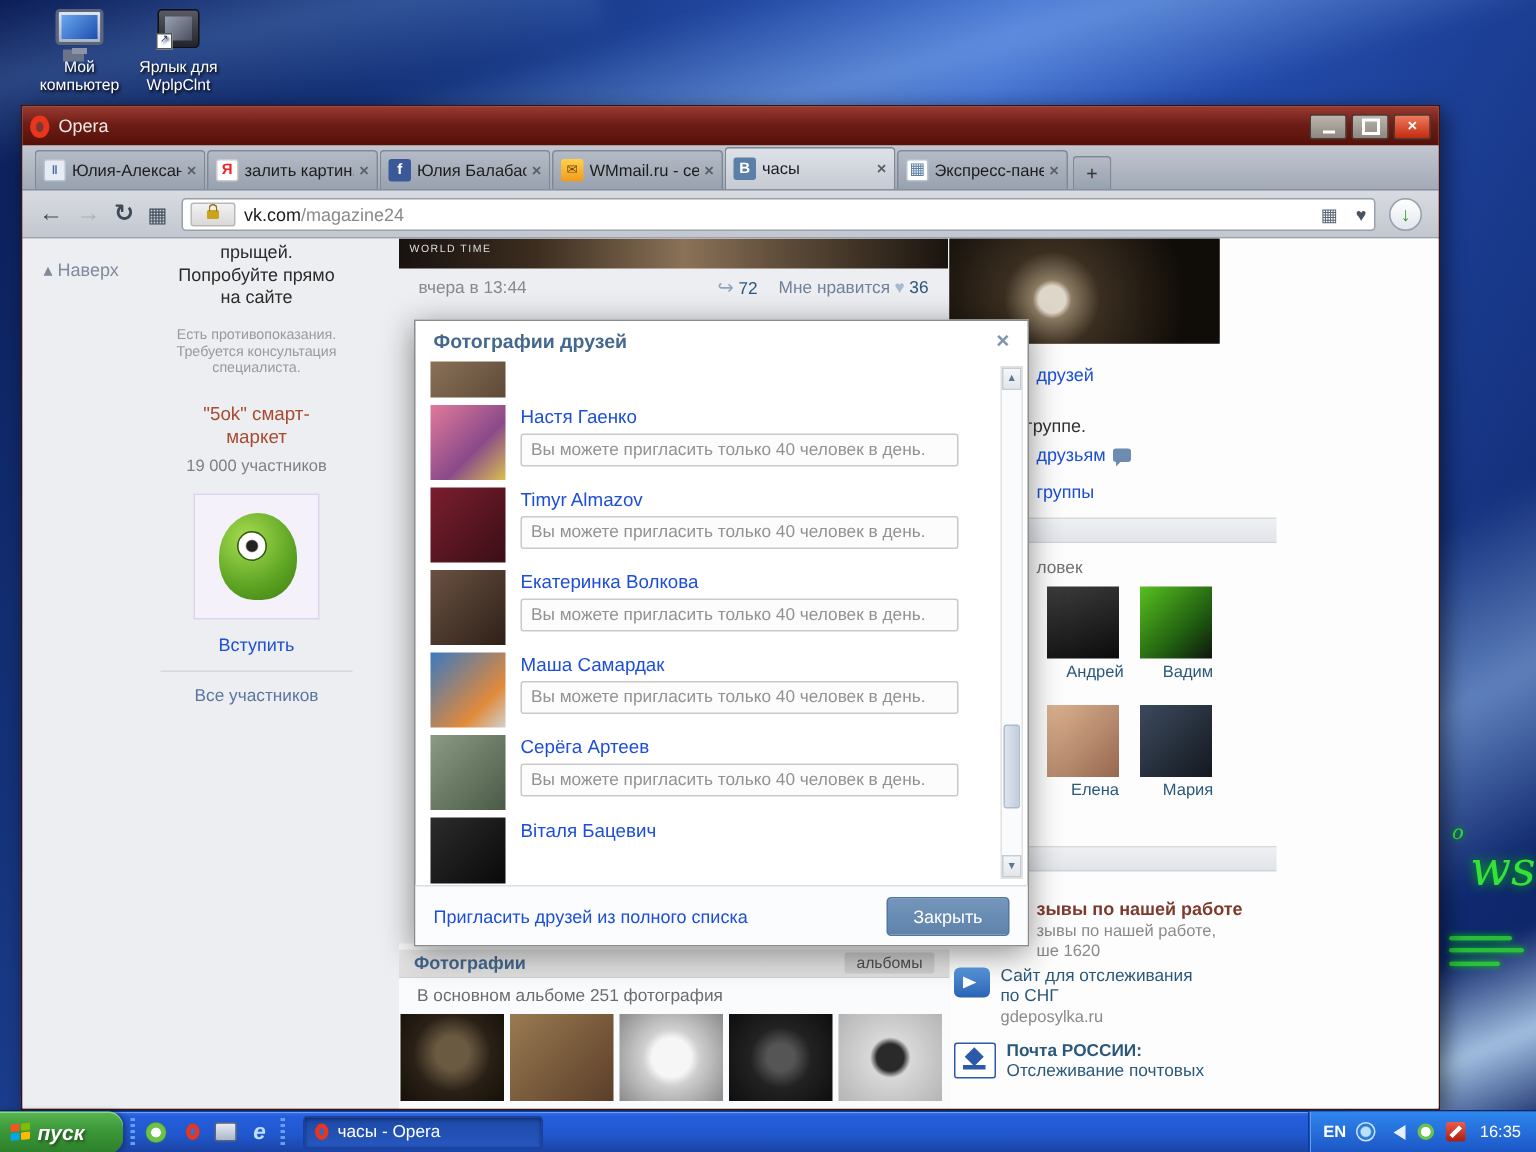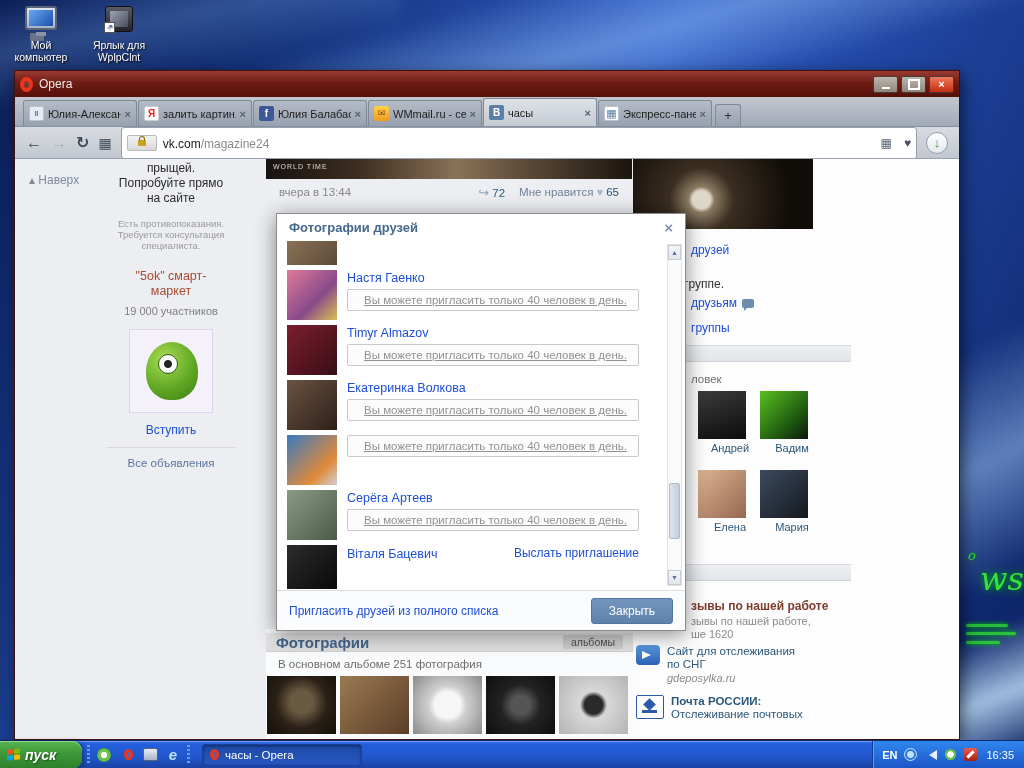--- a/index.html
+++ b/index.html
@@ -60,21 +60,21 @@
   .fv-wm{background:linear-gradient(#ffd24a,#f09a1e);color:#7a4a10;font-size:9px;}
   .fv-vk{background:#5b7fa6;color:#fff;}
   .fv-sd{background:#fff;color:#5b7fa6;border:1px solid #b8c2d2;font-size:11px;}
   .newtab{width:26px;height:22px;margin:0 0 0 2px;border:1px solid #7f8896;border-bottom:none;border-radius:3px 3px 0 0;
           background:linear-gradient(#b4bbc6,#98a1af);display:flex;align-items:center;justify-content:center;font-size:13px;color:#333;}
 
   .addressbar{height:32px;background:linear-gradient(#d8dce1,#c2c7cf);border-bottom:1px solid #98a1ad;display:flex;align-items:center;gap:9px;padding:0 11px;}
   .nav{font-size:16px;font-weight:bold;color:#3e4a5a;line-height:1;}
   .nav.disabled{color:#a9b1bd;}
   .nav.grid{font-size:14px;}
-  .urlfield{flex:1;height:32px;background:#fff;border:1px solid #98a1b0;border-radius:3px;display:flex;align-items:center;gap:6px;padding:0 5px;}
+  .urlfield{flex:1;height:22px;background:#fff;border:1px solid #98a1b0;border-radius:3px;display:flex;align-items:center;gap:6px;padding:0 5px;}
   .lockbadge{width:30px;height:16px;background:linear-gradient(#f2f2f2,#d9d9d9);border:1px solid #b9b9b9;border-radius:2px;display:flex;align-items:center;justify-content:center;}
   .padlock{width:8px;height:6px;background:#c9a21e;border-radius:1px;position:relative;}
   .padlock::before{content:"";position:absolute;left:1.5px;top:-4px;width:4px;height:4px;border:1.5px solid #8a7210;border-bottom:none;border-radius:3px 3px 0 0;}
   .domain{color:#1a1a1a;font-size:12px;}
   .path{color:#8a8a8a;font-size:12px;}
   .f-ic{margin-left:auto;color:#5a6576;font-size:12px;}
   .f-ic.heart{margin-left:6px;color:#48535f;}
   .turbo{width:22px;height:22px;border-radius:50%;background:linear-gradient(#ffffff,#e2e7ee);border:1px solid #97a0af;display:flex;align-items:center;justify-content:center;color:#2f9a2f;font-weight:bold;font-size:13px;}
 
   
@@ -127,28 +127,28 @@
   .fa2{background:linear-gradient(135deg,#dcb492,#96684f);}
   .fa3{background:linear-gradient(135deg,#3c4a5e,#14181f);}
   .f-name{font-size:11px;color:#2B587A;}
 
   .rev1{color:#7d3b2c;font-size:12px;font-weight:bold;}
   .rev2,.rev3{color:#8a8a8a;font-size:11px;}
   .track,.rpost{display:flex;gap:7px;align-items:flex-start;}
   .track-logo{width:24px;height:20px;border-radius:4px;background:linear-gradient(#5a9ae0,#2a62b4);position:relative;flex:0 0 auto;}
   .track-logo::after{content:"";position:absolute;left:6px;top:6px;border:4px solid transparent;border-left:9px solid #fff;}
   .t-line{font-size:11.5px;line-height:13px;color:#2B587A;}
-  .t-grey{font-size:11px;color:#8a8a8a;line-height:14px;font-style:italic;}
+  .t-grey{font-size:11px;color:#8a8a8a;line-height:14px;}
   .rp-emblem{width:28px;height:24px;background:#fff;border:1.5px solid #2a5aa8;border-radius:2px;position:relative;flex:0 0 auto;}
   .rp-emblem::after{content:"";position:absolute;left:8px;top:4px;width:9px;height:9px;background:#2a5aa8;transform:rotate(45deg);}
   .rp-emblem::before{content:"";position:absolute;left:5px;top:14px;width:15px;height:3px;background:#2a5aa8;}
 
   .ph-section{left:251px;top:474px;width:367px;}
   .ph-bar{height:19px;background:linear-gradient(#e9e9e9,#dedede);border-bottom:1px solid #d0d0d0;display:flex;align-items:center;padding:0 10px;}
-  .ph-title{font-weight:bold;color:#45688E;font-size:15px;}
+  .ph-title{font-weight:bold;color:#45688E;font-size:12px;}
   .ph-badge{margin-left:auto;background:#cdcdcd;color:#4f4f4f;font-size:10.5px;padding:1px 8px;border-radius:2px;}
   .ph-sub{color:#6c6c6c;font-size:11.5px;margin:6px 0 6px 12px;}
   .ph-row{display:flex;gap:4px;padding-left:1px;}
   .ph{width:69px;height:58px;}
   .p0{background:radial-gradient(circle at 50% 45%,#6a5a42 0 11px,#2a2016 55%,#141008);}
   .p1{background:linear-gradient(135deg,#9a7a52,#5a3e28);}
   .p2{background:radial-gradient(circle at 50% 50%,#f6f6f6 0 13px,#cfcfcf 19px,#8a8a8a);}
   .p3{background:radial-gradient(circle at 50% 50%,#555 0 9px,#222 45%,#0e0e0e);}
   .p4{background:radial-gradient(circle at 50% 50%,#2a2a2a 0 9px,#d8d8d8 30%,#b4b4b4);}
 
@@ -164,21 +164,21 @@
   .m-av{width:50px;height:50px;flex:0 0 auto;}
   .av0{background:linear-gradient(135deg,#9a7f62,#5d4a38);}
   .av1{background:linear-gradient(135deg,#e07a9a,#8a4a8a 60%,#d8c050);}
   .av2{background:linear-gradient(135deg,#7a1e2e,#3a0e16);}
   .av3{background:linear-gradient(135deg,#6a5242,#2e2018);}
   .av4{background:linear-gradient(135deg,#3a7ac0,#e08a3a 70%,#d0d0d0);}
   .av5{background:linear-gradient(135deg,#8a9a84,#4a5a46);}
   .av6{background:linear-gradient(135deg,#2c2c2c,#070707);}
   .m-main{flex:1;min-width:0;}
   .m-name{display:block;font-size:12.5px;line-height:16px;margin-bottom:3px;}
-  .m-limit{height:22px;border:1px solid #c9c9c9;background:#fcfcfd;border-radius:2px;font-size:11.5px;color:#929292;line-height:20px;padding:0 16px;white-space:nowrap;overflow:hidden;text-decoration:underline;}
+  .m-limit{height:22px;border:1px solid #c9c9c9;background:#fcfcfd;border-radius:2px;font-size:11.5px;color:#929292;line-height:20px;padding:0 6px;white-space:nowrap;overflow:hidden;}
   .m-main.last-main{display:flex;justify-content:space-between;padding-top:1px;}
   .m-action{font-size:12px;}
   .m-sb{position:absolute;right:3px;top:30px;bottom:44px;width:15px;background:#fafbfc;border:1px solid #e2e2e2;}
   .m-sb-btn{position:absolute;left:0;width:13px;height:15px;background:linear-gradient(#f4f6f8,#e2e6eb);border:1px solid #c6ccd4;color:#5a7598;font-size:7px;display:flex;align-items:center;justify-content:center;}
   .m-sb-btn.up{top:0;}
   .m-sb-btn.down{bottom:0;}
   .m-sb-thumb{position:absolute;left:1px;top:238px;width:11px;height:56px;background:linear-gradient(90deg,#dde4ec,#c3cedb);border:1px solid #aebccd;border-radius:2px;}
   .m-foot{position:absolute;left:0;right:0;bottom:0;height:40px;border-top:1px solid #dadee2;background:#fbfcfd;display:flex;align-items:center;padding:0 12px;}
   .m-foot-link{font-size:12px;}
   .m-close-btn{margin-left:auto;background:linear-gradient(#7496bd,#5e82ab);border:1px solid #54769e;border-radius:3px;color:#fff;font-size:12px;padding:5px 17px;font-family:inherit;}
@@ -221,21 +221,21 @@
   <div class="streak s2"></div>
   <div class="streak s3"></div>
   <div class="streak s4"></div>
 
   <span class="wm-o">o</span>
   <span class="wm-ws">ws</span>
   <div class="wm-line" style="left:966px;top:624px;width:42px;"></div>
   <div class="wm-line" style="left:966px;top:632px;width:50px;"></div>
   <div class="wm-line" style="left:966px;top:641px;width:34px;"></div>
 
-  <div class="dicon" style="left:6px;top:6px;">
+  <div class="dicon" style="left:18px;top:6px;">
     <div class="ic">
         <div class="pc-ic"></div>
       </div>
     <div>Мой компьютер</div>
   </div>
   <div class="dicon" style="left:84px;top:6px;">
     <div class="ic">
         <div class="app-ic"></div>
       </div>
     <div>Ярлык для WplpClnt</div>
@@ -321,31 +321,31 @@
         <div class="ad-title">
           <div>"5ok" смарт-</div>
           <div>маркет</div>
         </div>
         <div class="ad-members">19 000 участников</div>
         <div class="mascot">
             <span class="eye"></span>
           </div>
         <a class="ad-join">Вступить</a>
         <hr class="ad-hr">
-        <a class="ad-all">Все объявления</a>
+        <a class="ad-all">Все участников</a>
       </div>
 
       <div class="abs banner">
         <span class="banner-cap">WORLD TIME</span>
       </div>
       <div class="abs stats">
         <span class="post-date">вчера в 13:44</span>
         <span class="stats-right">
           <span><span class="share-ic">↪</span><span class="cnt">72</span></span>
-          <span><span class="likes-lbl">Мне нравится</span><span class="heart-ic">♥</span><span class="cnt">65</span></span>
+          <span><span class="likes-lbl">Мне нравится</span><span class="heart-ic">♥</span><span class="cnt">36</span></span>
         </span>
       </div>
 
       <div class="abs dark-ad"></div>
       <a class="abs frag" style="left:676px;top:84px;">друзей</a>
       <span class="abs frag" style="left:644px;top:118px;color:#333;">те в группе.</span>
       <a class="abs frag" style="left:676px;top:137px;"><span>друзьям</span><span class="bubble"></span></a>
       <a class="abs frag" style="left:676px;top:162px;">группы</a>
       <div class="abs bar" style="top:186px;"></div>
       <span class="abs" style="left:676px;top:214px;color:#707070;font-size:11.5px;">ловек</span>
@@ -435,35 +435,35 @@
           <div class="m-row">
             <div class="m-av av3"></div>
             <div class="m-main">
               <a class="m-name">Екатеринка Волкова</a>
               <div class="m-limit">Вы можете пригласить только 40 человек в день.</div>
             </div>
           </div>
           <div class="m-row">
             <div class="m-av av4"></div>
             <div class="m-main">
+              <a class="m-name">Маша Самардак</a>
               <div class="m-limit">Вы можете пригласить только 40 человек в день.</div>
             </div>
           </div>
           <div class="m-row">
             <div class="m-av av5"></div>
             <div class="m-main">
               <a class="m-name">Серёга Артеев</a>
               <div class="m-limit">Вы можете пригласить только 40 человек в день.</div>
             </div>
           </div>
           <div class="m-row">
             <div class="m-av av6"></div>
             <div class="m-main last-main">
               <a class="m-name">Віталя Бацевич</a>
-              <a class="m-action">Выслать приглашение</a>
             </div>
           </div>
         </div>
         <div class="m-sb">
           <div class="m-sb-btn up">▲</div>
           <div class="m-sb-thumb"></div>
           <div class="m-sb-btn down">▼</div>
         </div>
         <div class="m-foot">
           <a class="m-foot-link">Пригласить друзей из полного списка</a>

